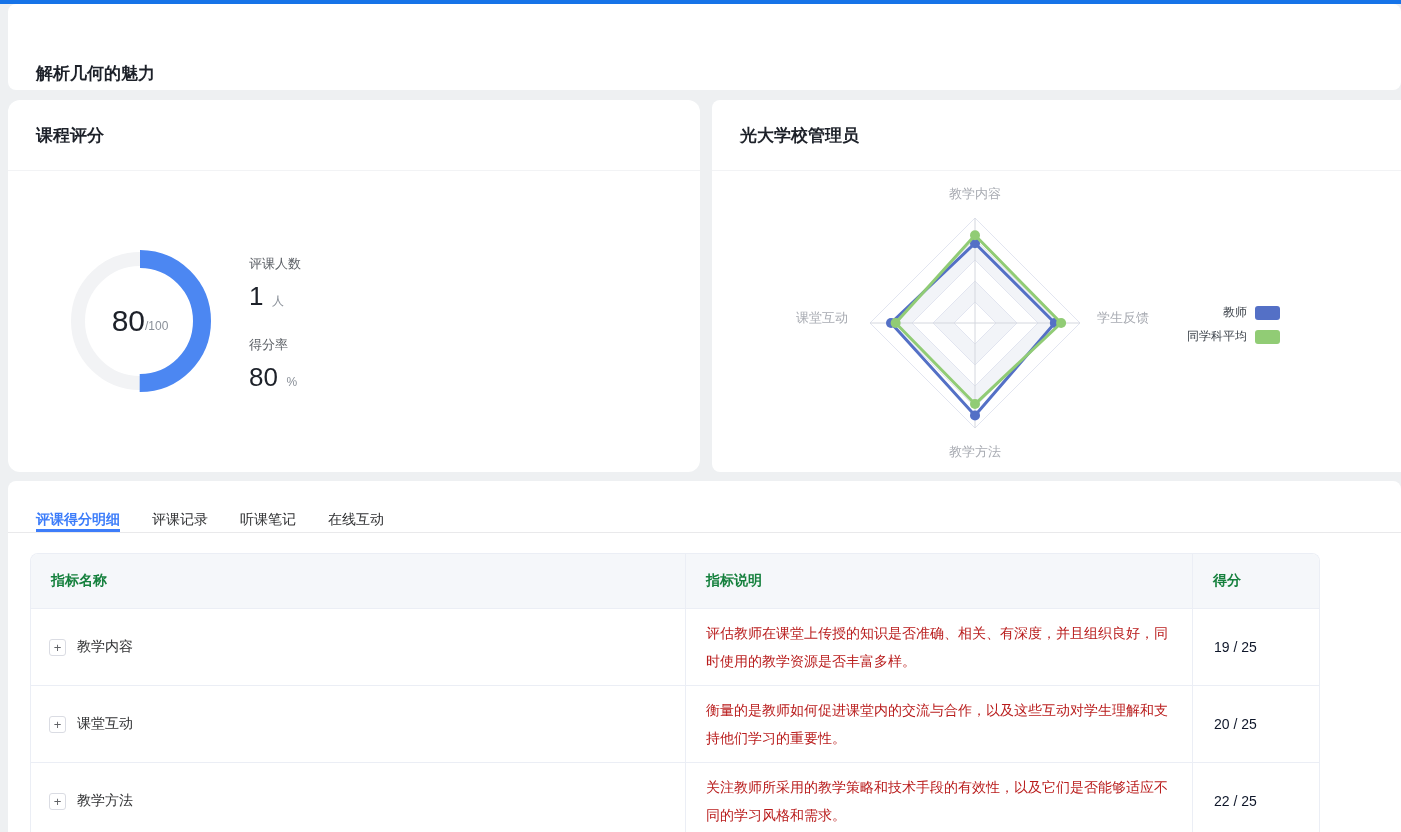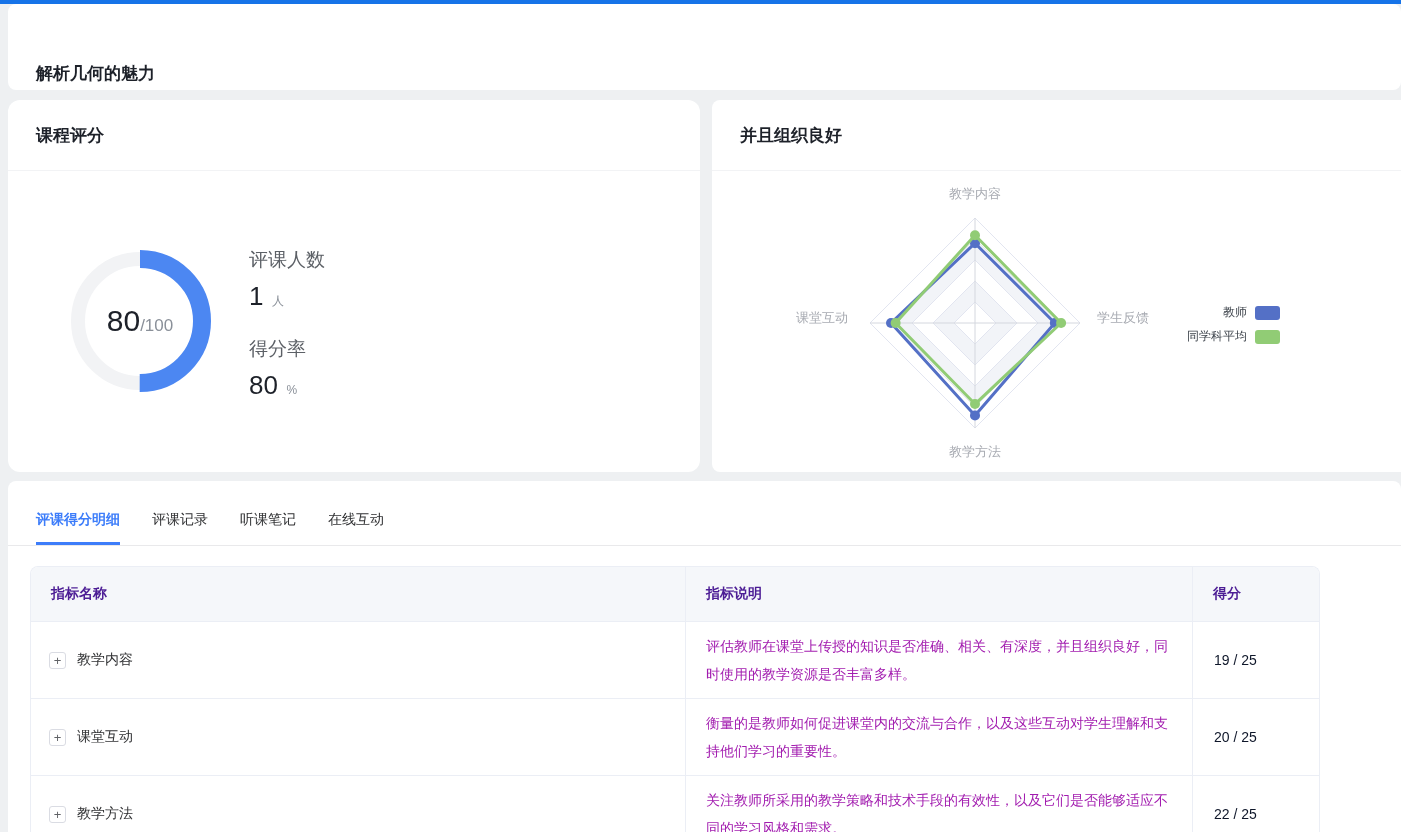--- a/index.html
+++ b/index.html
@@ -21,56 +21,56 @@
   .cards-row { display:flex; gap:12px; margin:10px 0 0 8px; height:372px; }
   .left-card { width:692px; position:relative; }
   .right-card { flex:1; position:relative; border-radius:8px 0 0 8px; }
   .card-head { height:71px; padding:24px 28px 0 28px; font-size:17px; font-weight:600; color:#1d2129; border-bottom:1px solid #f2f3f5; }
 
   
   .score-body { display:flex; align-items:center; height:300px; padding-left:47px; }
   .donut-wrap { position:relative; width:170px; height:170px; }
   .donut-center { position:absolute; inset:0; display:flex; align-items:center; justify-content:center; }
   .donut-score { font-size:30px; color:#1d2129; }
-  .donut-denom { font-size:17px; color:#8a9099; margin-top:10px; }
+  .donut-denom { font-size:12px; color:#8a9099; margin-top:10px; }
   .stats-col { margin-left:24px; }
-  .stat-label { font-size:19px; color:#5c6066;margin-top:24px; }
+  .stat-label { font-size:13px; color:#5c6066;margin-top:24px; }
   .stat-value-row { margin:8px 0 18px 0; }
   .stat-value { font-size:26px; color:#1d2129; }
   .stat-unit { font-size:12px; color:#8a9099; margin-left:4px; }
 
   
   .radar-wrap { position:absolute; left:103px; top:63px; width:320px; height:320px; }
   .radar-label { position:absolute; font-size:13px; color:#a8abb2; white-space:nowrap; }
   .radar-label.top { top:22px; left:0; width:320px; text-align:center; }
   .radar-label.bottom { top:280px; left:0; width:320px; text-align:center; }
   .radar-label.right { left:282px; top:146px; }
   .radar-label.left { right:287px; top:146px; text-align:right; }
   .legend { position:absolute; right:121px; top:204px; }
   .legend-row { display:flex; align-items:center; justify-content:flex-end; margin-bottom:7px; }
   .legend-text { font-size:12px; color:#3f454d; }
   .legend-swatch { width:25px; height:14px; border-radius:3px; margin-left:8px; }
 
   
   .bottom-card { margin:9px 0 0 8px; width:1393px; height:351px; border-radius:8px 8px 0 0; overflow:hidden; padding-top:30px; }
   .tabs { display:flex; gap:32px; padding:0 28px; border-bottom:1px solid #e9e9eb; }
-  .tab { font-size:14px; color:#303133; padding-bottom:13px; border-bottom:3px solid transparent; cursor:pointer; }
+  .tab { font-size:14px; color:#303133; border-bottom:3px solid transparent; cursor:pointer; }
   .tab.active { color:#3d7dfa; font-weight:600; border-bottom-color:#3d7dfa; }
 
   .table { margin:20px 28px 0 22px; width:1290px; border:1px solid #ebeef5; border-bottom:none; border-radius:8px 8px 0 0; overflow:hidden; }
   .t-row { display:grid; grid-template-columns:655px 507px 128px; }
   .t-head { background:#f5f7fa; height:55px; }
-  .t-head .t-cell { font-weight:700; font-size:14px; color:#4c1d95; display:flex; align-items:center; }
+  .t-head .t-cell { font-weight:700; font-size:14px; color:#15803d; display:flex; align-items:center; }
   .t-cell { border-bottom:1px solid #ebeef5; border-right:1px solid #ebeef5; padding-left:20px; }
   .t-cell:last-child { border-right:none; }
   .t-body-row { height:77px; }
   .name-cell { display:flex; align-items:center; gap:11px; padding-left:18px; font-size:14px; color:#303133; }
   .expand-btn { width:17px; height:17px; border:1px solid #dadce3; border-radius:3px; color:#606266;
     font-size:13px; line-height:15px; text-align:center; cursor:pointer; background:#fff; flex:0 0 auto; }
-  .desc-cell { display:flex; align-items:center; font-size:14px; line-height:28px; color:#a21caf; padding-right:24px; }
+  .desc-cell { display:flex; align-items:center; font-size:14px; line-height:28px; color:#b91c1c; padding-right:24px; }
   .score-cell { display:flex; align-items:center; font-size:14px; color:#0f172a; padding-left:21px; }
 </style>
 </head>
 <body>
 
 <div class="topbar"></div>
 
 <div class="card header-card">
   <div class="page-title">解析几何的魅力</div>
 </div>
@@ -99,21 +99,21 @@
         <div class="stat-label">得分率</div>
         <div class="stat-value-row">
           <span class="stat-value">80</span>
           <span class="stat-unit">%</span>
         </div>
       </div>
     </div>
   </div>
 
   <div class="card right-card">
-    <div class="card-head">并且组织良好</div>
+    <div class="card-head">光大学校管理员</div>
     <div class="radar-wrap">
       <svg id="radar-svg" width="320" height="320" viewBox="0 0 320 320">
           <polygon points="160,55 265,160 160,265 55,160" fill="#ffffff" stroke="#e2e5f0" stroke-width="1"></polygon>
           <polygon points="160,76 244,160 160,244 76,160" fill="rgba(165,175,205,0.14)" stroke="#e2e5f0" stroke-width="1"></polygon>
           <polygon points="160,97 223,160 160,223 97,160" fill="#ffffff" stroke="#e2e5f0" stroke-width="1"></polygon>
           <polygon points="160,118 202,160 160,202 118,160" fill="rgba(165,175,205,0.14)" stroke="#e2e5f0" stroke-width="1"></polygon>
           <polygon points="160,139 181,160 160,181 139,160" fill="#ffffff" stroke="#e2e5f0" stroke-width="1"></polygon>
           <line x1="55" y1="160" x2="265" y2="160" stroke="#d4d7de" stroke-width="1"></line>
           <line x1="160" y1="55" x2="160" y2="265" stroke="#d4d7de" stroke-width="1"></line>
           <polygon points="160,80.2 239.8,160 160,252.4 76,160" fill="none" stroke="#5470c6" stroke-width="3" stroke-linejoin="round"></polygon>

